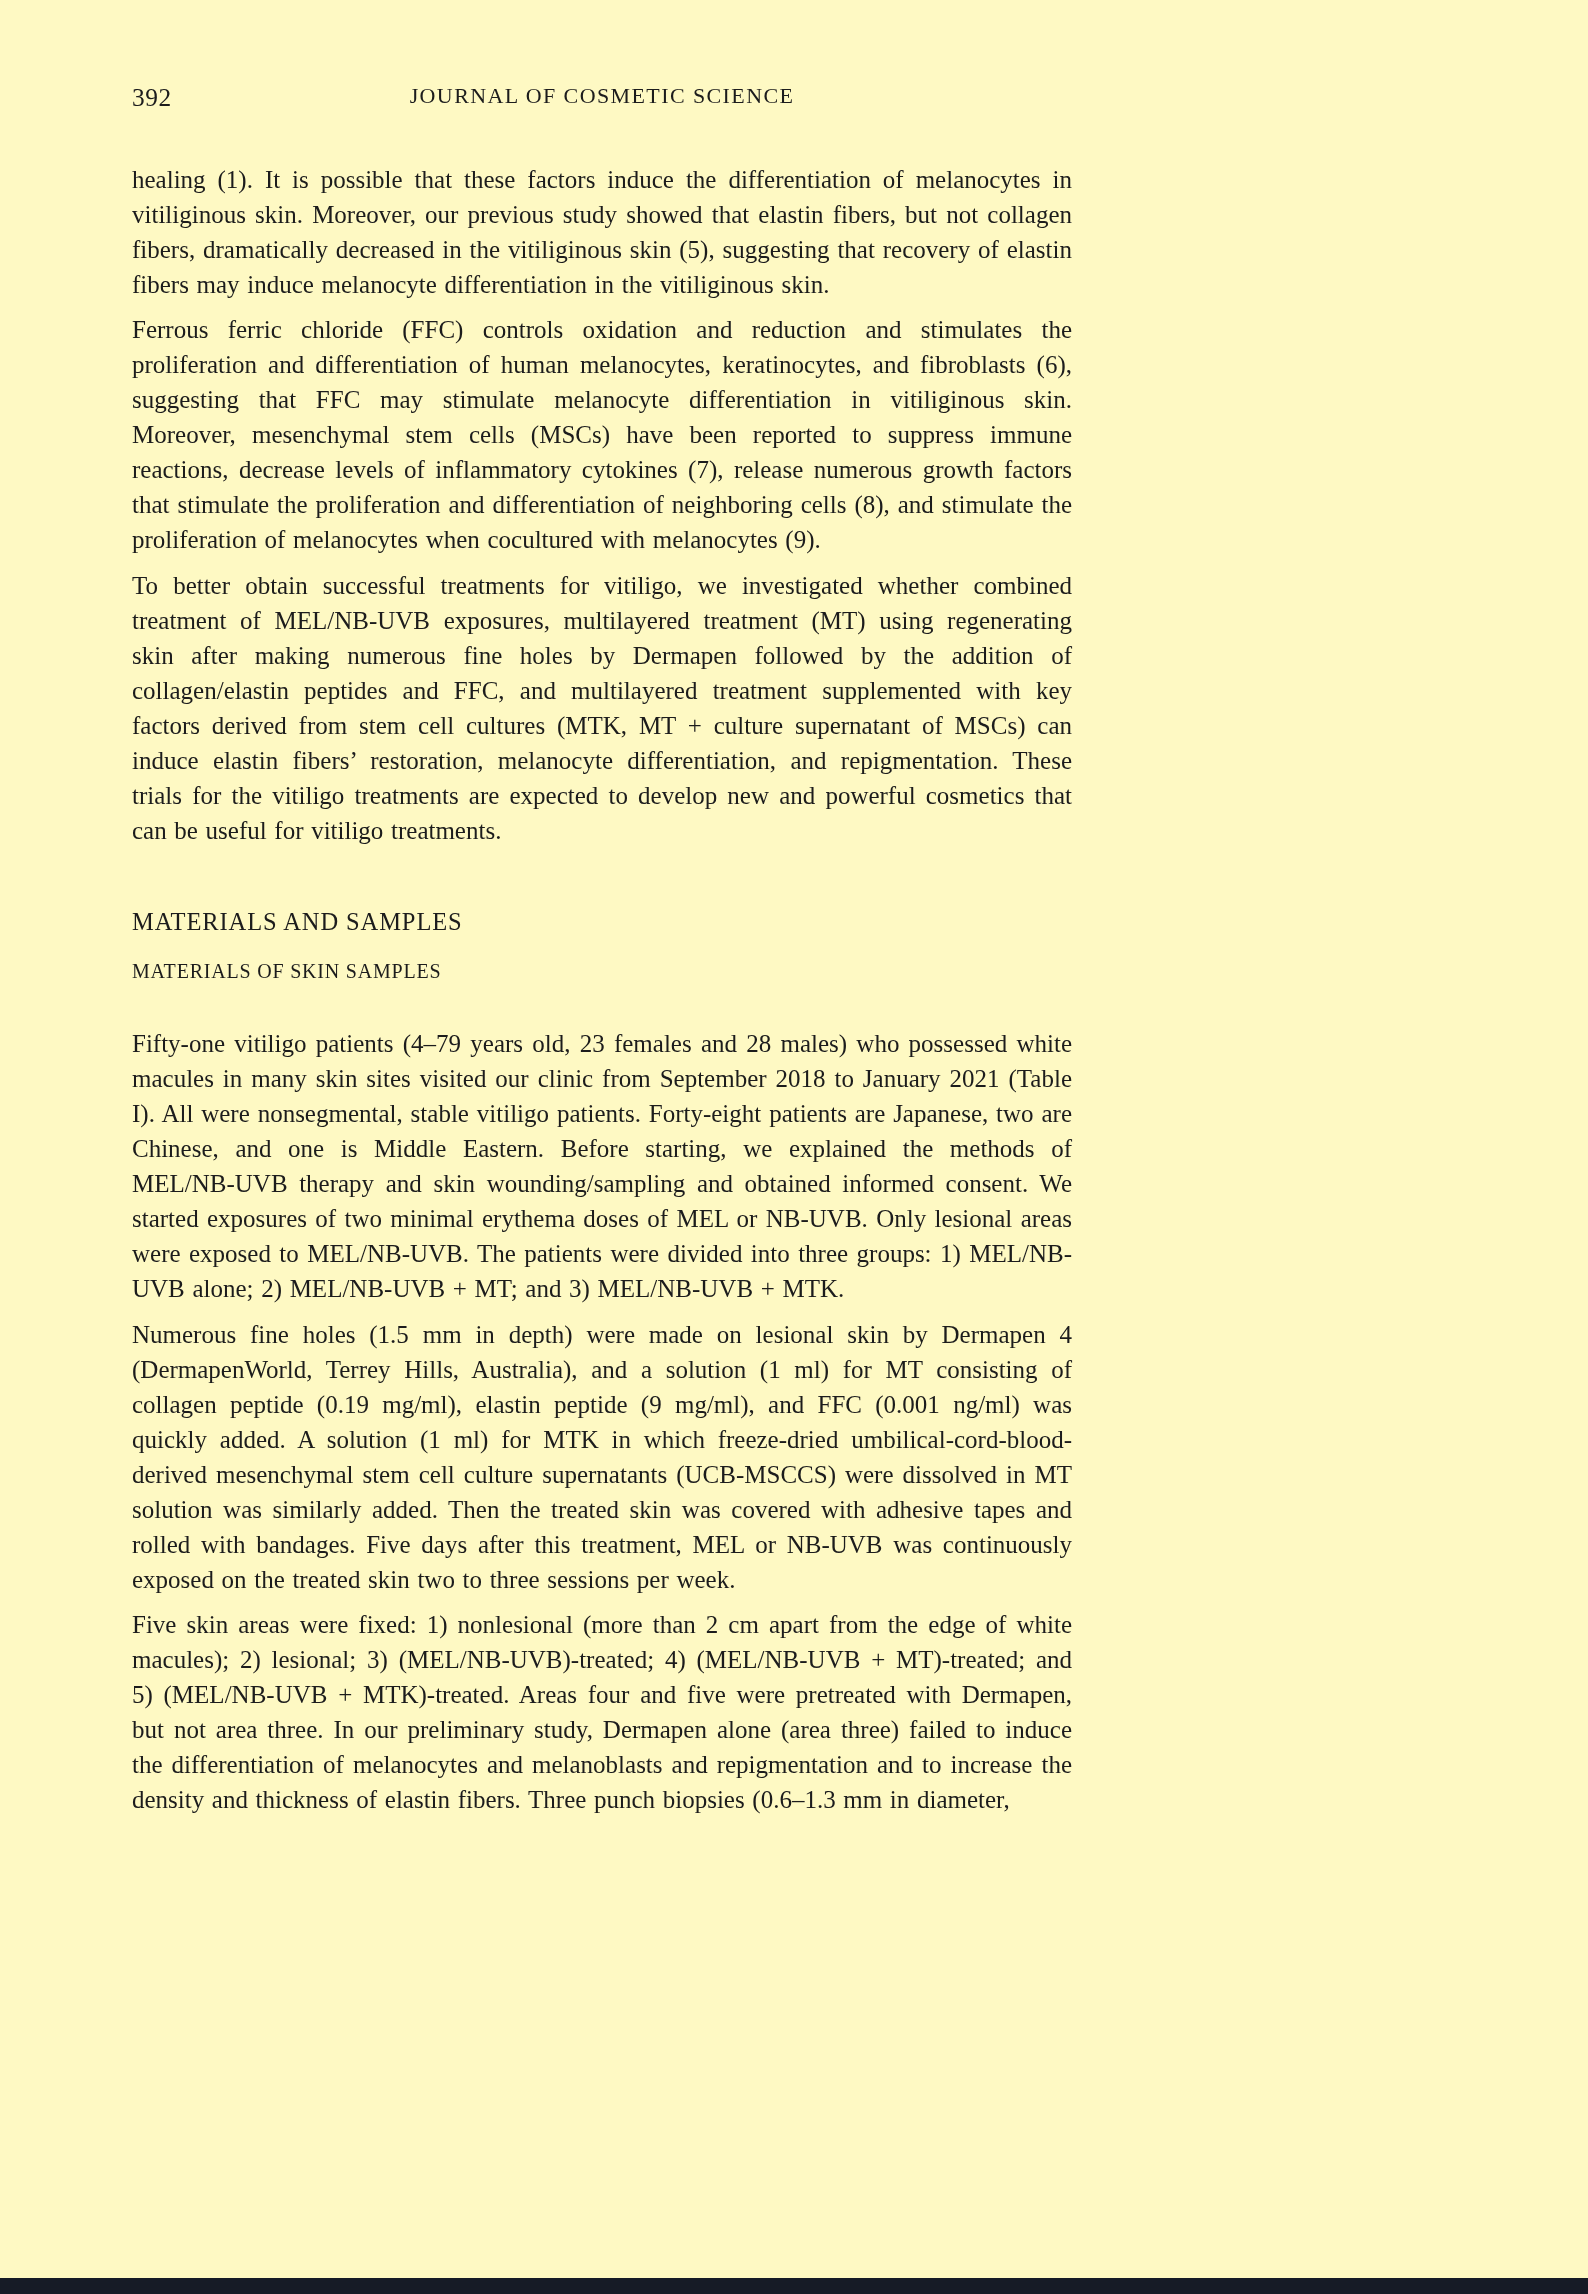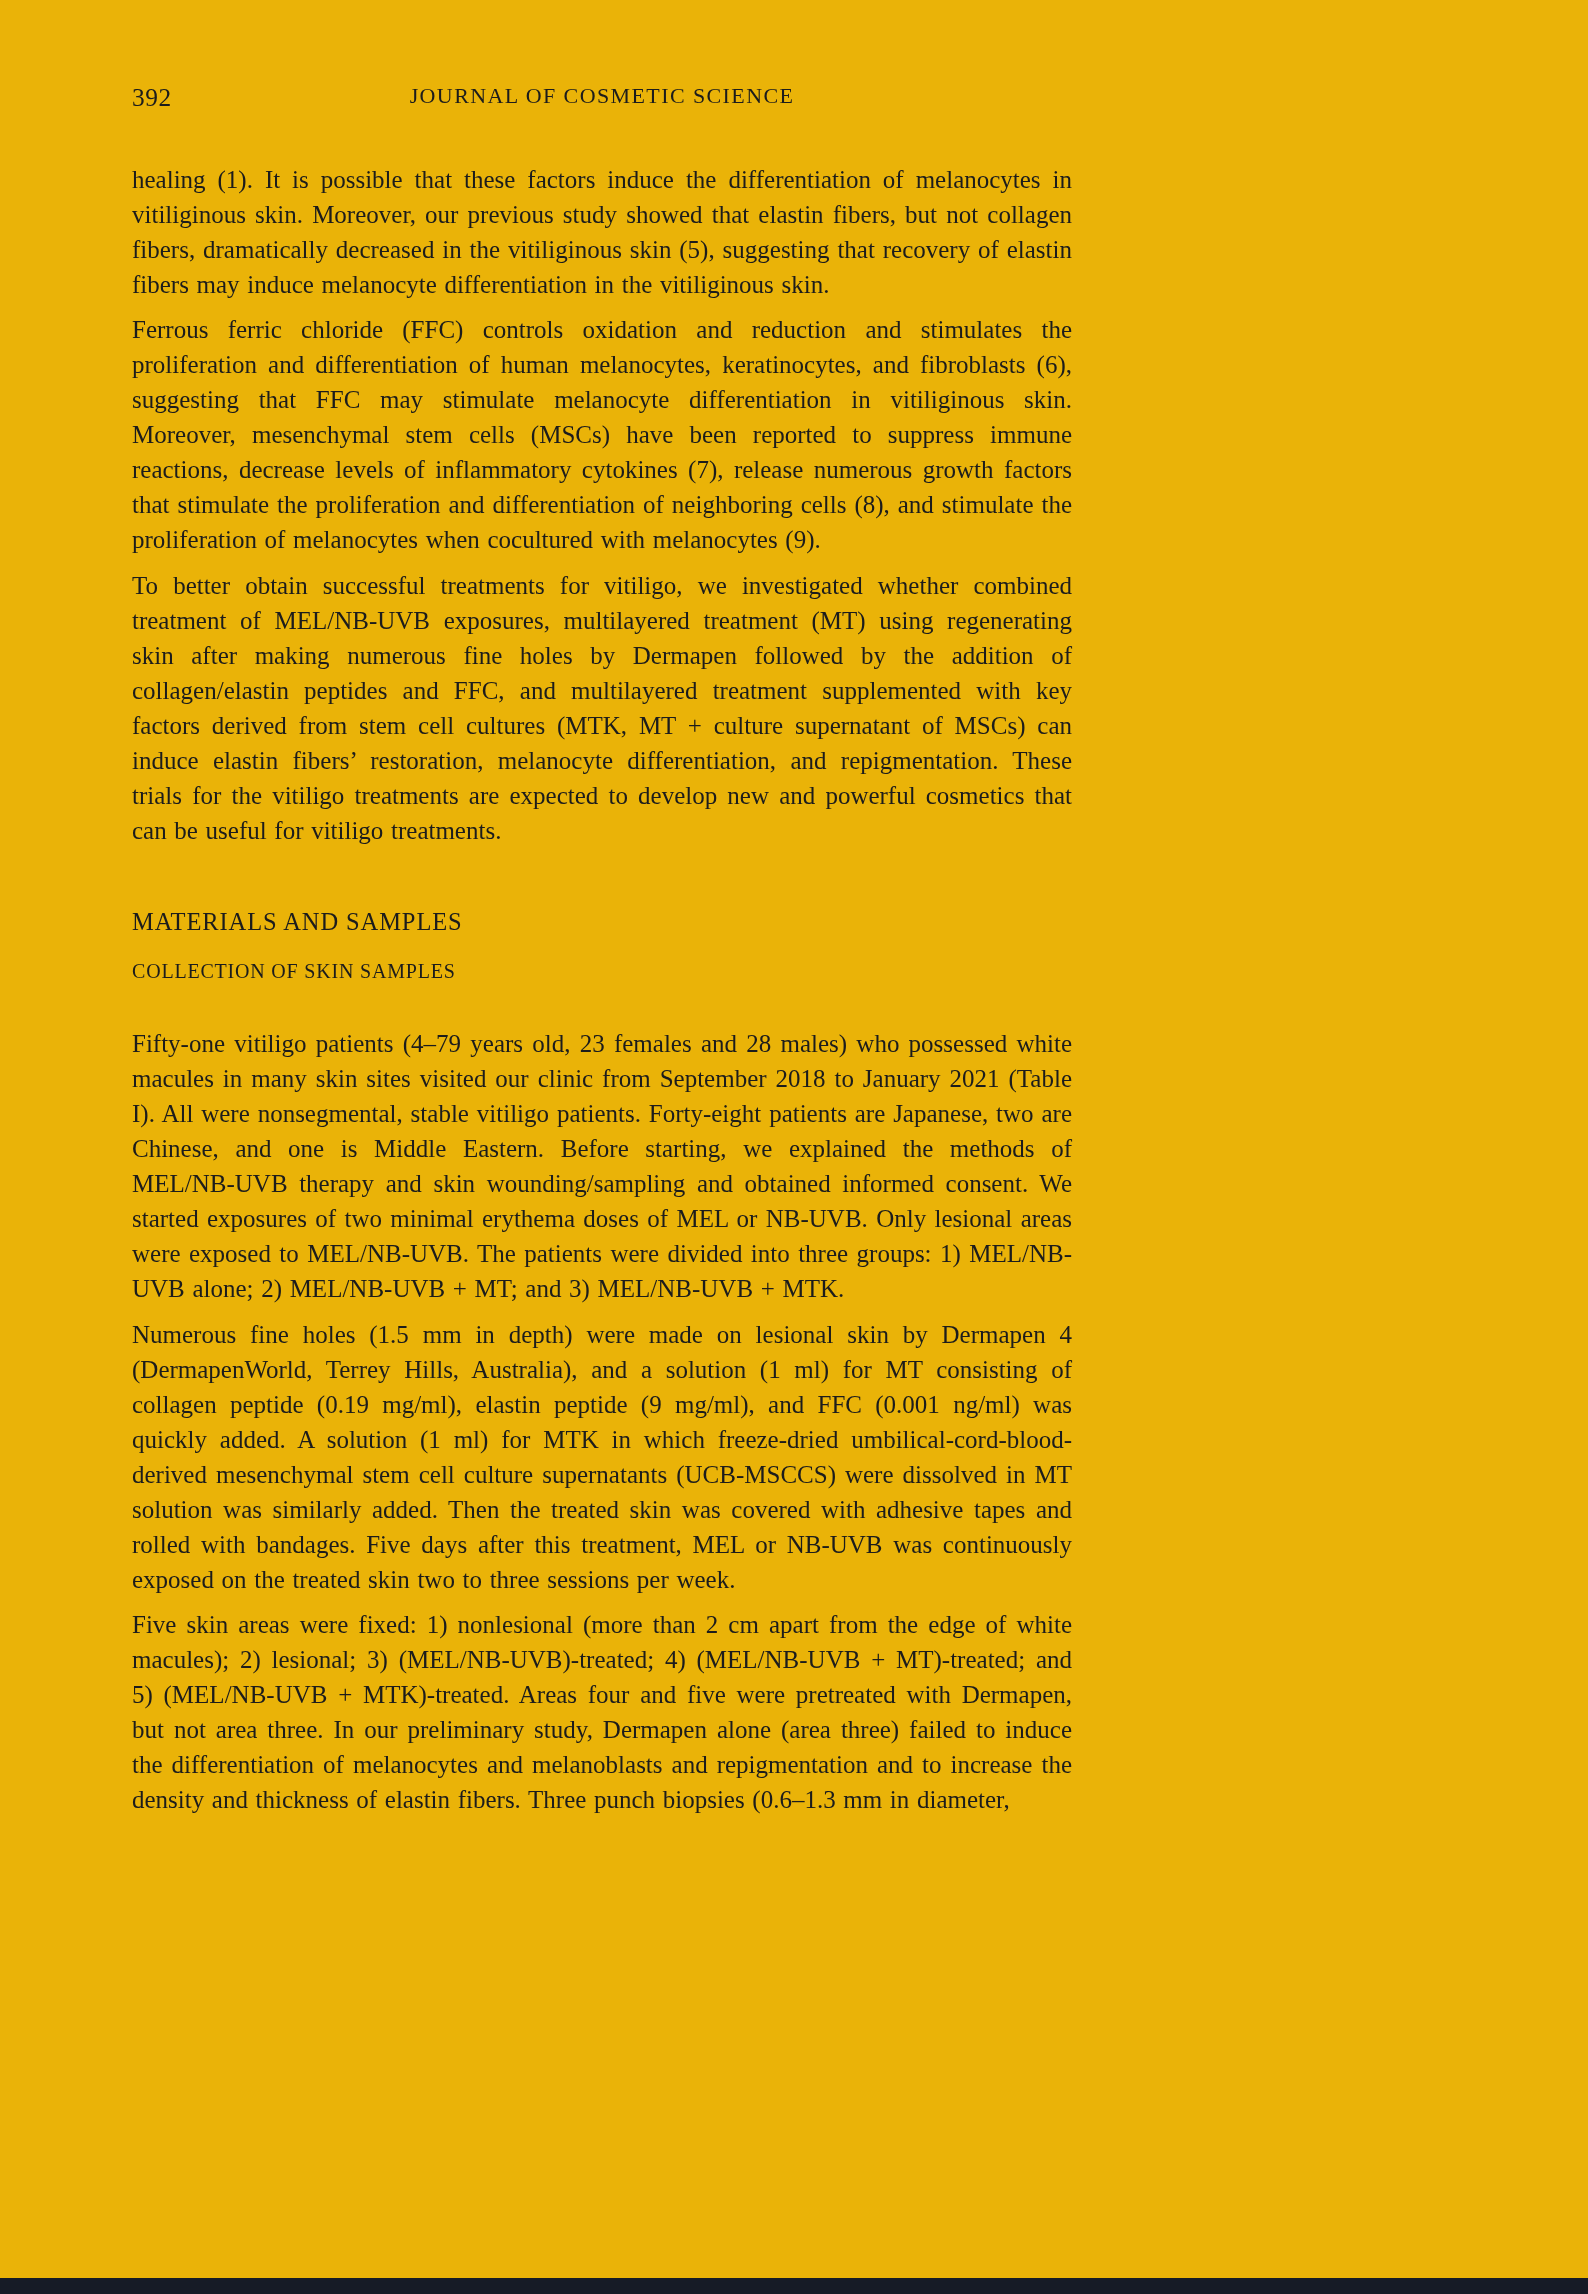--- a/index.html
+++ b/index.html
@@ -4,21 +4,21 @@
 <style>
   html, body {
     margin: 0;
     padding: 0;
     background: #ffffff;
   }
   .page {
     position: relative;
     width: 1589px;
     height: 2295px;
-    background: #eab308;
+    background: #fef9c3;
     font-family: "Liberation Serif", "DejaVu Serif", serif;
     color: #1c1c1c;
     overflow: hidden;
   }
   .content {
     position: absolute;
     left: 132px;
     top: 83px;
     width: 940px;
   }
@@ -79,21 +79,21 @@
       <div class="journal-title">JOURNAL OF COSMETIC SCIENCE</div>
     </div>
 
     <div class="body-text">
       <p>healing (1). It is possible that these factors induce the differentiation of melanocytes in vitiliginous skin. Moreover, our previous study showed that elastin fibers, but not collagen fibers, dramatically decreased in the vitiliginous skin (5), suggesting that recovery of elastin fibers may induce melanocyte differentiation in the vitiliginous skin.</p>
       <p>Ferrous ferric chloride (FFC) controls oxidation and reduction and stimulates the proliferation and differentiation of human melanocytes, keratinocytes, and fibroblasts (6), suggesting that FFC may stimulate melanocyte differentiation in vitiliginous skin. Moreover, mesenchymal stem cells (MSCs) have been reported to suppress immune reactions, decrease levels of inflammatory cytokines (7), release numerous growth factors that stimulate the proliferation and differentiation of neighboring cells (8), and stimulate the proliferation of melanocytes when cocultured with melanocytes (9).</p>
       <p>To better obtain successful treatments for vitiligo, we investigated whether combined treatment of MEL/NB-UVB exposures, multilayered treatment (MT) using regenerating skin after making numerous fine holes by Dermapen followed by the addition of collagen/elastin peptides and FFC, and multilayered treatment supplemented with key factors derived from stem cell cultures (MTK, MT + culture supernatant of MSCs) can induce elastin fibers’ restoration, melanocyte differentiation, and repigmentation. These trials for the vitiligo treatments are expected to develop new and powerful cosmetics that can be useful for vitiligo treatments.</p>
 
       <h2 class="section-heading">MATERIALS AND SAMPLES</h2>
 
-      <h3 class="subsection-heading">COLLECTION OF SKIN SAMPLES</h3>
+      <h3 class="subsection-heading">MATERIALS OF SKIN SAMPLES</h3>
 
       <p>Fifty-one vitiligo patients (4–79 years old, 23 females and 28 males) who possessed white macules in many skin sites visited our clinic from September 2018 to January 2021 (Table I). All were nonsegmental, stable vitiligo patients. Forty-eight patients are Japanese, two are Chinese, and one is Middle Eastern. Before starting, we explained the methods of MEL/NB-UVB therapy and skin wounding/sampling and obtained informed consent. We started exposures of two minimal erythema doses of MEL or NB-UVB. Only lesional areas were exposed to MEL/NB-UVB. The patients were divided into three groups: 1) MEL/NB-UVB alone; 2) MEL/NB-UVB + MT; and 3) MEL/NB-UVB + MTK.</p>
       <p>Numerous fine holes (1.5 mm in depth) were made on lesional skin by Dermapen 4 (DermapenWorld, Terrey Hills, Australia), and a solution (1 ml) for MT consisting of collagen peptide (0.19 mg/ml), elastin peptide (9 mg/ml), and FFC (0.001 ng/ml) was quickly added. A solution (1 ml) for MTK in which freeze-dried umbilical-cord-blood-derived mesenchymal stem cell culture supernatants (UCB-MSCCS) were dissolved in MT solution was similarly added. Then the treated skin was covered with adhesive tapes and rolled with bandages. Five days after this treatment, MEL or NB-UVB was continuously exposed on the treated skin two to three sessions per week.</p>
       <p>Five skin areas were fixed: 1) nonlesional (more than 2 cm apart from the edge of white macules); 2) lesional; 3) (MEL/NB-UVB)-treated; 4) (MEL/NB-UVB + MT)-treated; and 5) (MEL/NB-UVB + MTK)-treated. Areas four and five were pretreated with Dermapen, but not area three. In our preliminary study, Dermapen alone (area three) failed to induce the differentiation of melanocytes and melanoblasts and repigmentation and to increase the density and thickness of elastin fibers. Three punch biopsies (0.6–1.3 mm in diameter,</p>
     </div>
 
   </div>
 
   <div class="bottom-bar"></div>
 </div>

